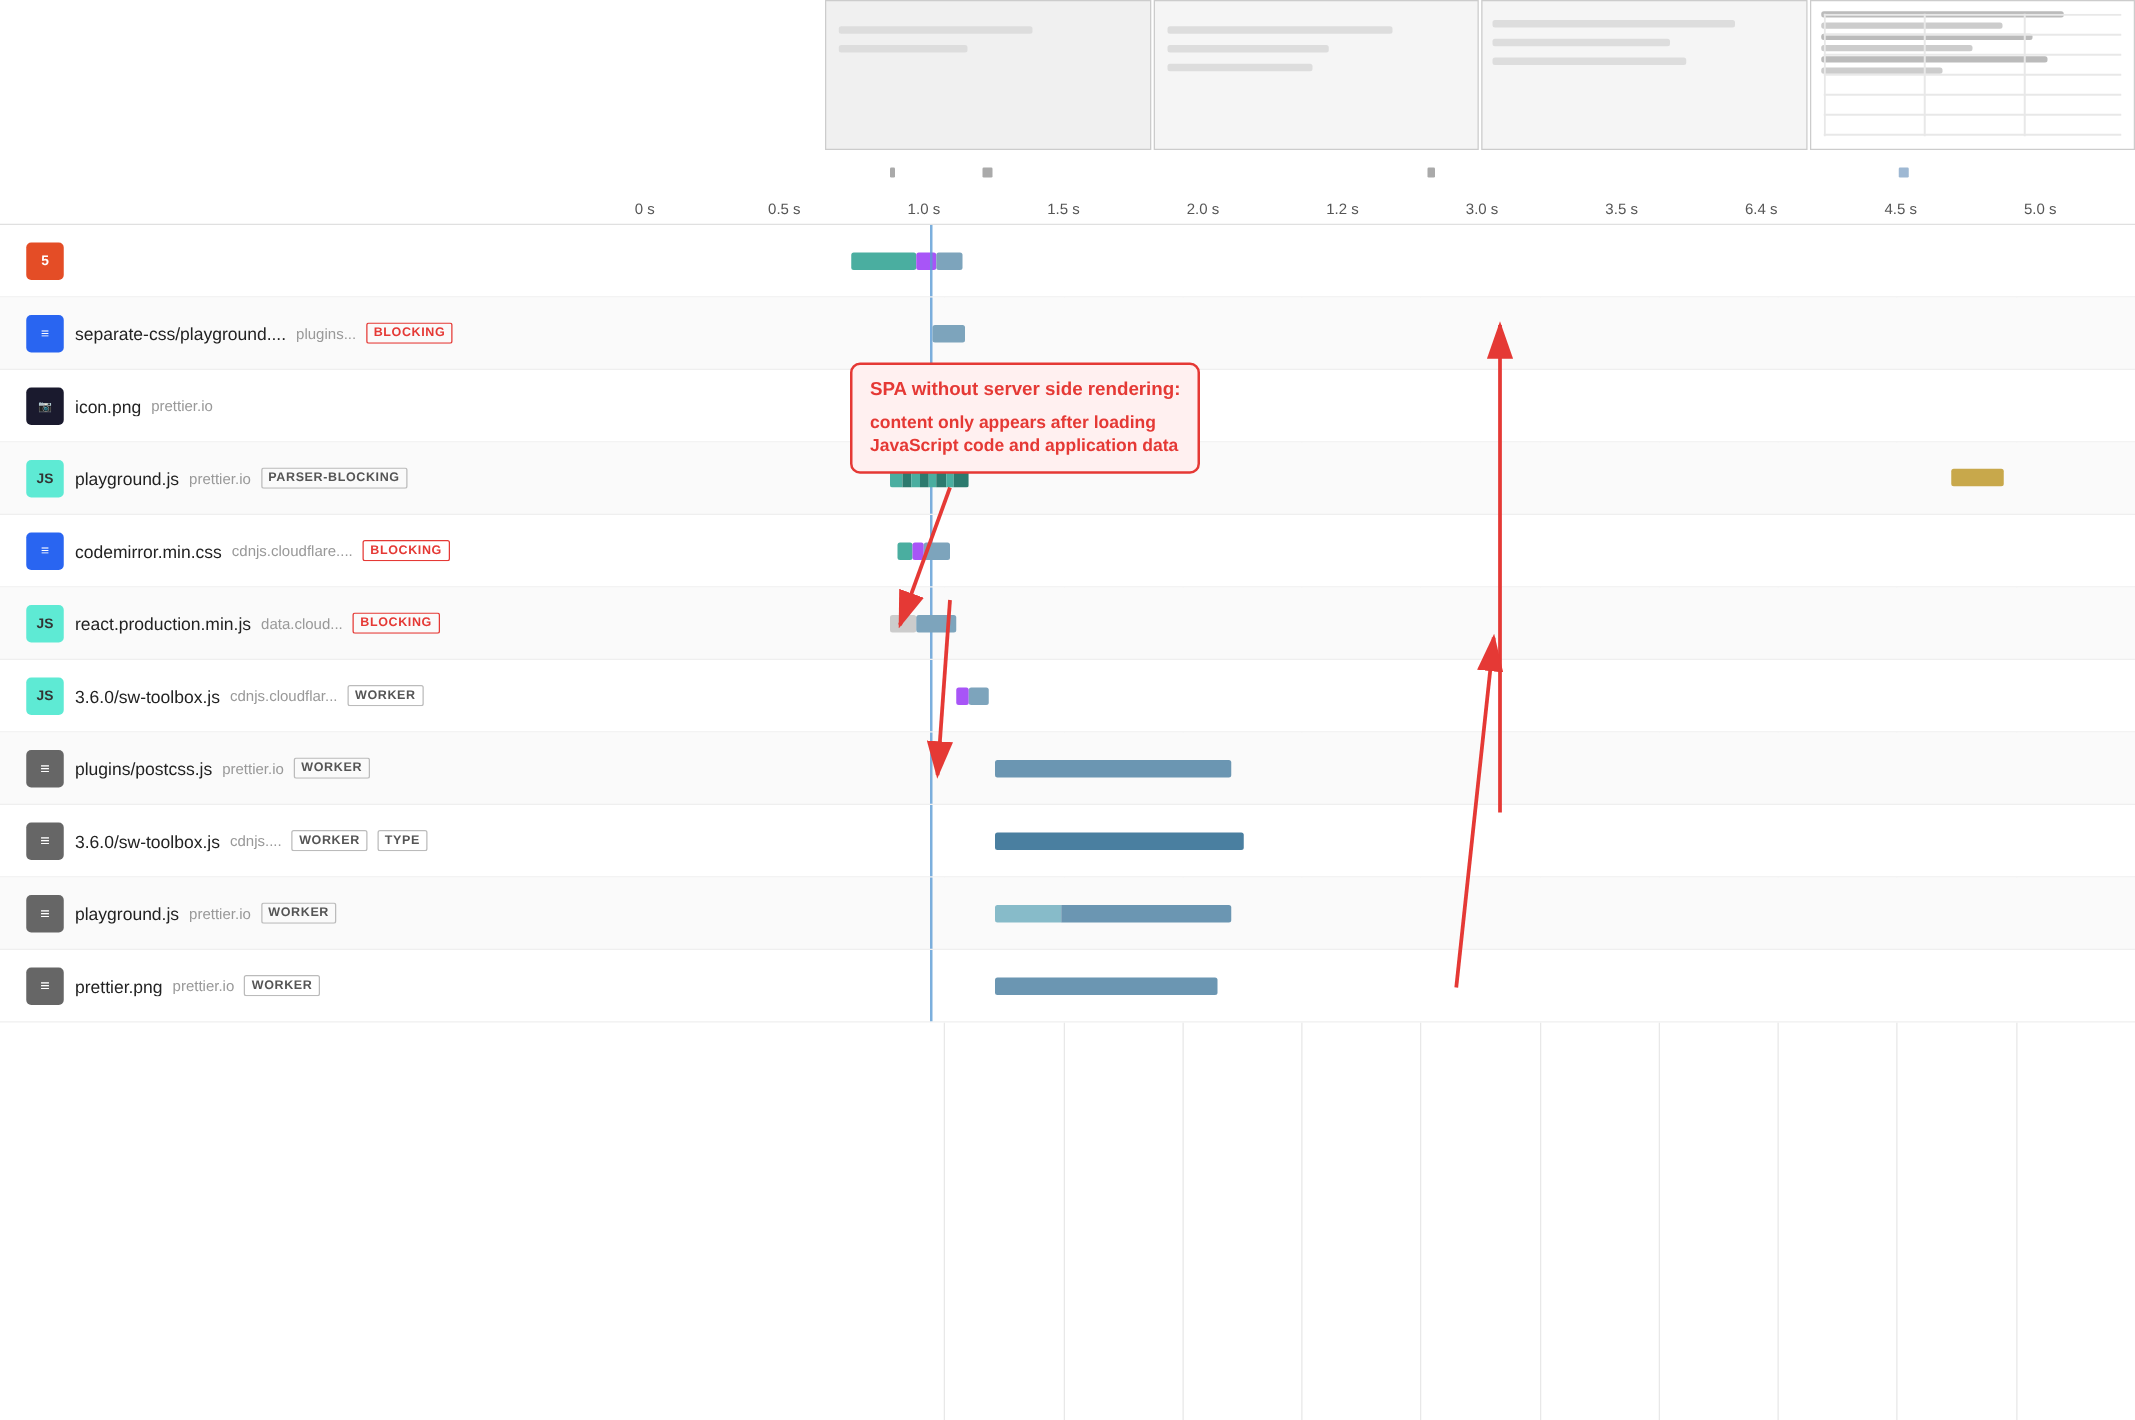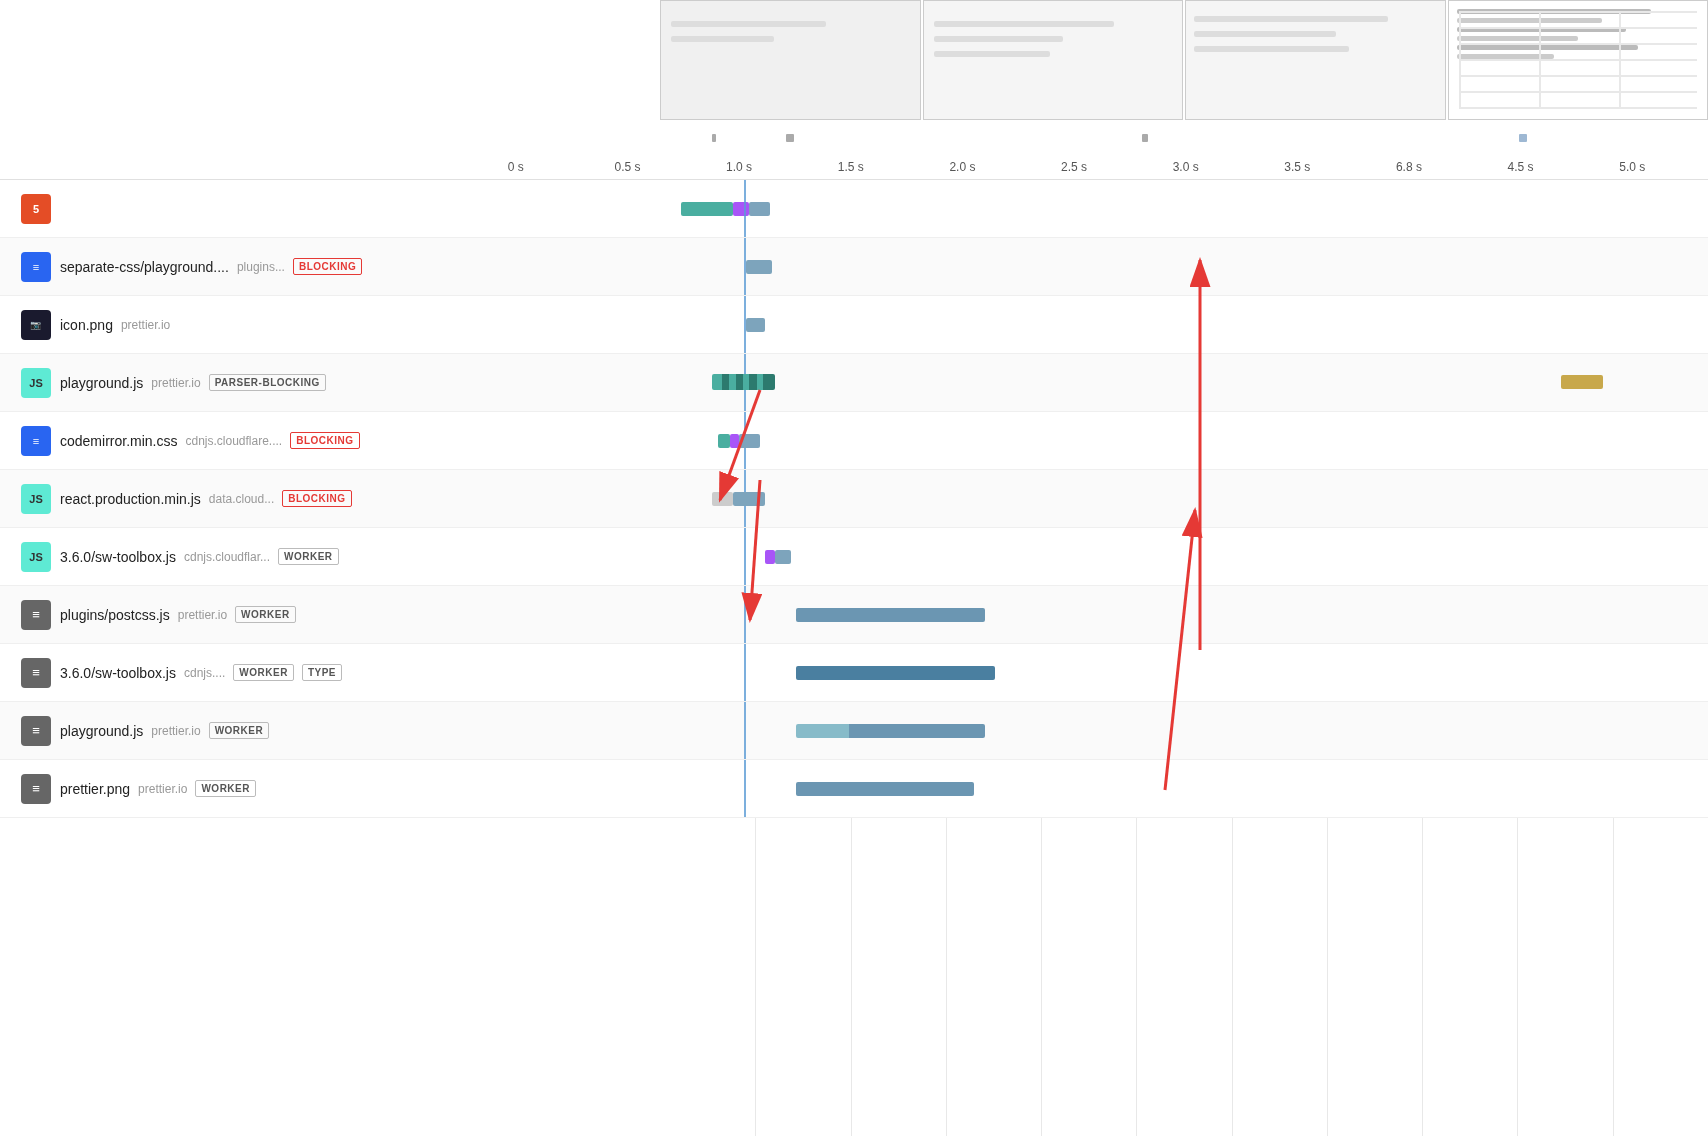--- a/index.html
+++ b/index.html
@@ -322,24 +322,24 @@
       <div style="position:absolute;left:46%;width:6px;height:8px;background:#aaa;border-radius:1px;"></div>
       <div style="position:absolute;left:82%;width:8px;height:8px;background:#9eb8d3;border-radius:1px;"></div>
     </div>
 
     <div class="time-labels">
       <span class="time-label">0 s</span>
       <span class="time-label">0.5 s</span>
       <span class="time-label">1.0 s</span>
       <span class="time-label">1.5 s</span>
       <span class="time-label">2.0 s</span>
-      <span class="time-label">2.5 s</span>
+      <span class="time-label">1.2 s</span>
       <span class="time-label">3.0 s</span>
       <span class="time-label">3.5 s</span>
-      <span class="time-label">6.8 s</span>
+      <span class="time-label">6.4 s</span>
       <span class="time-label">4.5 s</span>
       <span class="time-label">5.0 s</span>
     </div>
   </div>
 
 
   <div class="waterfall-grid">
     <div class="grid-line" style="left:9.09%;"></div>
     <div class="grid-line" style="left:18.18%;"></div>
     <div class="grid-line" style="left:27.27%;"></div>
@@ -543,20 +543,24 @@
         <span class="badge badge-worker">WORKER</span>
       </div>
       <div style="position:absolute;left:660px;right:0;top:0;bottom:0;">
         <div style="position:absolute;left:8%;top:0;bottom:0;width:2px;background:#5b9bd5;opacity:0.8;"></div>
 
         <div style="position:absolute;left:13%;top:22px;width:17%;height:14px;background:#6b96b2;border-radius:2px;"></div>
       </div>
     </div>
   </div>
 
+  <div class="annotation-bubble" style="position:absolute;top:290px;left:680px;z-index:10;">
+    <div class="annotation-text-main">SPA without server side rendering:</div>
+    <div class="annotation-text-sub">content only appears after loading<br>JavaScript code and application data</div>
+  </div>
 
   <svg style="position:absolute;top:0;left:0;width:100%;height:100%;pointer-events:none;z-index:9;">
     <defs>
       <marker id="arrowhead" markerWidth="10" markerHeight="7" refX="9" refY="3.5" orient="auto">
         <polygon points="0 0, 10 3.5, 0 7" fill="#e53935"></polygon>
       </marker>
     </defs>
 
     <line x1="760" y1="390" x2="720" y2="500" stroke="#e53935" stroke-width="3" marker-end="url(#arrowhead)"></line>
 

